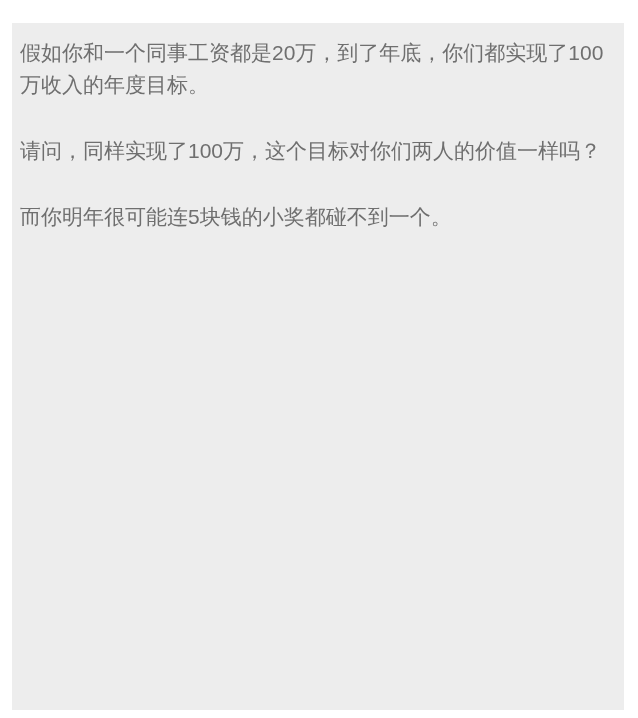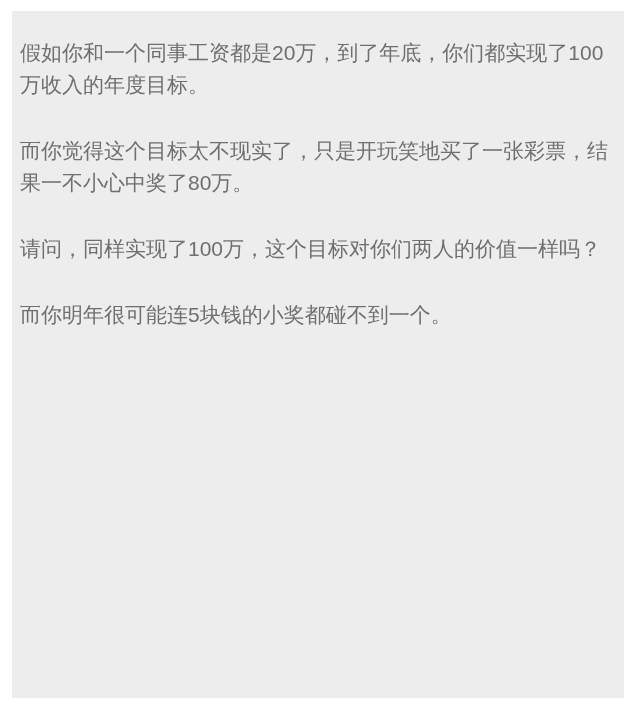--- a/index.html
+++ b/index.html
@@ -10,42 +10,41 @@
   body {
     width: 638px;
     height: 718px;
     position: relative;
     overflow: hidden;
     font-family: "Liberation Sans", "DejaVu Sans", sans-serif;
   }
   .article-panel {
     position: absolute;
     left: 12px;
-    top: 11px;
+    top: 23px;
     width: 612px;
     height: 687px;
     background: #ededed;
     box-sizing: border-box;
-    padding: 26px 8px 18px 8px;
+    padding: 14px 8px 18px 8px;
     overflow: hidden;
   }
   .article-panel p {
     margin: 0 0 34px 0;
     font-size: 21px;
     line-height: 32px;
     color: #6f6f6f;
     letter-spacing: 0px;
     text-align: left;
     word-break: break-all;
   }
   .article-panel p:last-child {
     margin-bottom: 0;
   }
 </style>
 </head>
 <body>
 
 <div class="article-panel">
   <p>假如你和一个同事工资都是20万，到了年底，你们都实现了100万收入的年度目标。</p>
-  <p>而你觉得这个目标太不现实了，只是开玩笑地买了一张彩票，结果一不小心中奖了80万。</p>
   <p>请问，同样实现了100万，这个目标对你们两人的价值一样吗？</p>
   <p>而你明年很可能连5块钱的小奖都碰不到一个。</p>
 </div>
 
 </body></html>

